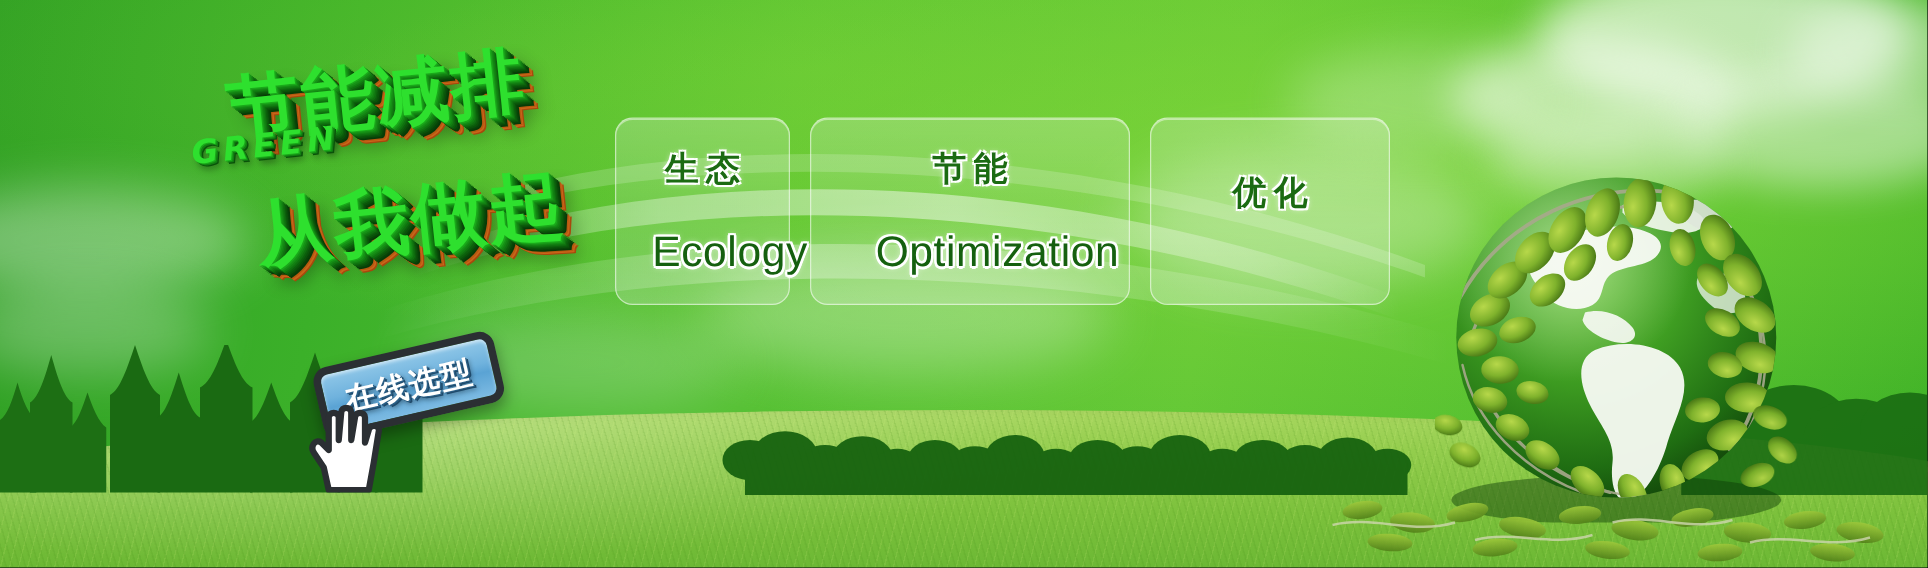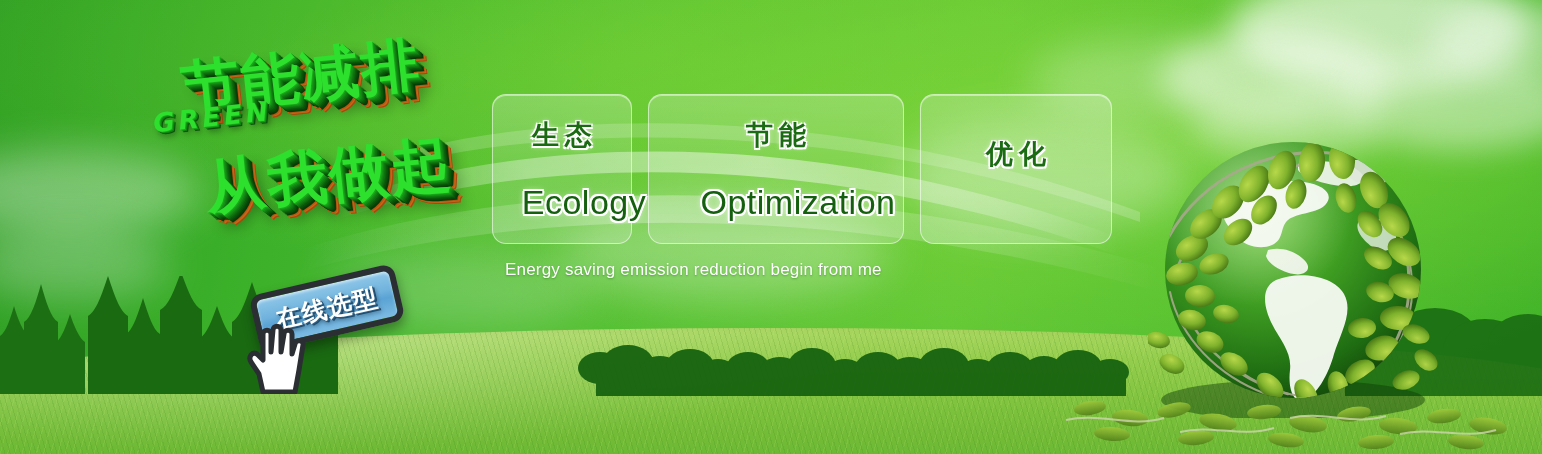--- a/index.html
+++ b/index.html
@@ -246,21 +246,20 @@
     </div>
     <div class="card c2">
       <div class="card-cn">节能</div>
       <div class="card-en">Optimization</div>
     </div>
     <div class="card c3">
       <div class="card-cn">优化</div>
     </div>
   </div>
 
-  <div class="tagline">Energy saving emission reduction begin from me</div>
 
   <div class="globe-wrap">
     <svg viewBox="0 0 290 290" width="290" height="290">
       <defs>
         <radialGradient id="sph" cx="38%" cy="30%" r="78%">
           <stop offset="0%" stop-color="#6dc93a"></stop>
           <stop offset="42%" stop-color="#3f9e22"></stop>
           <stop offset="78%" stop-color="#1f6d12"></stop>
           <stop offset="100%" stop-color="#103f08"></stop>
         </radialGradient>

